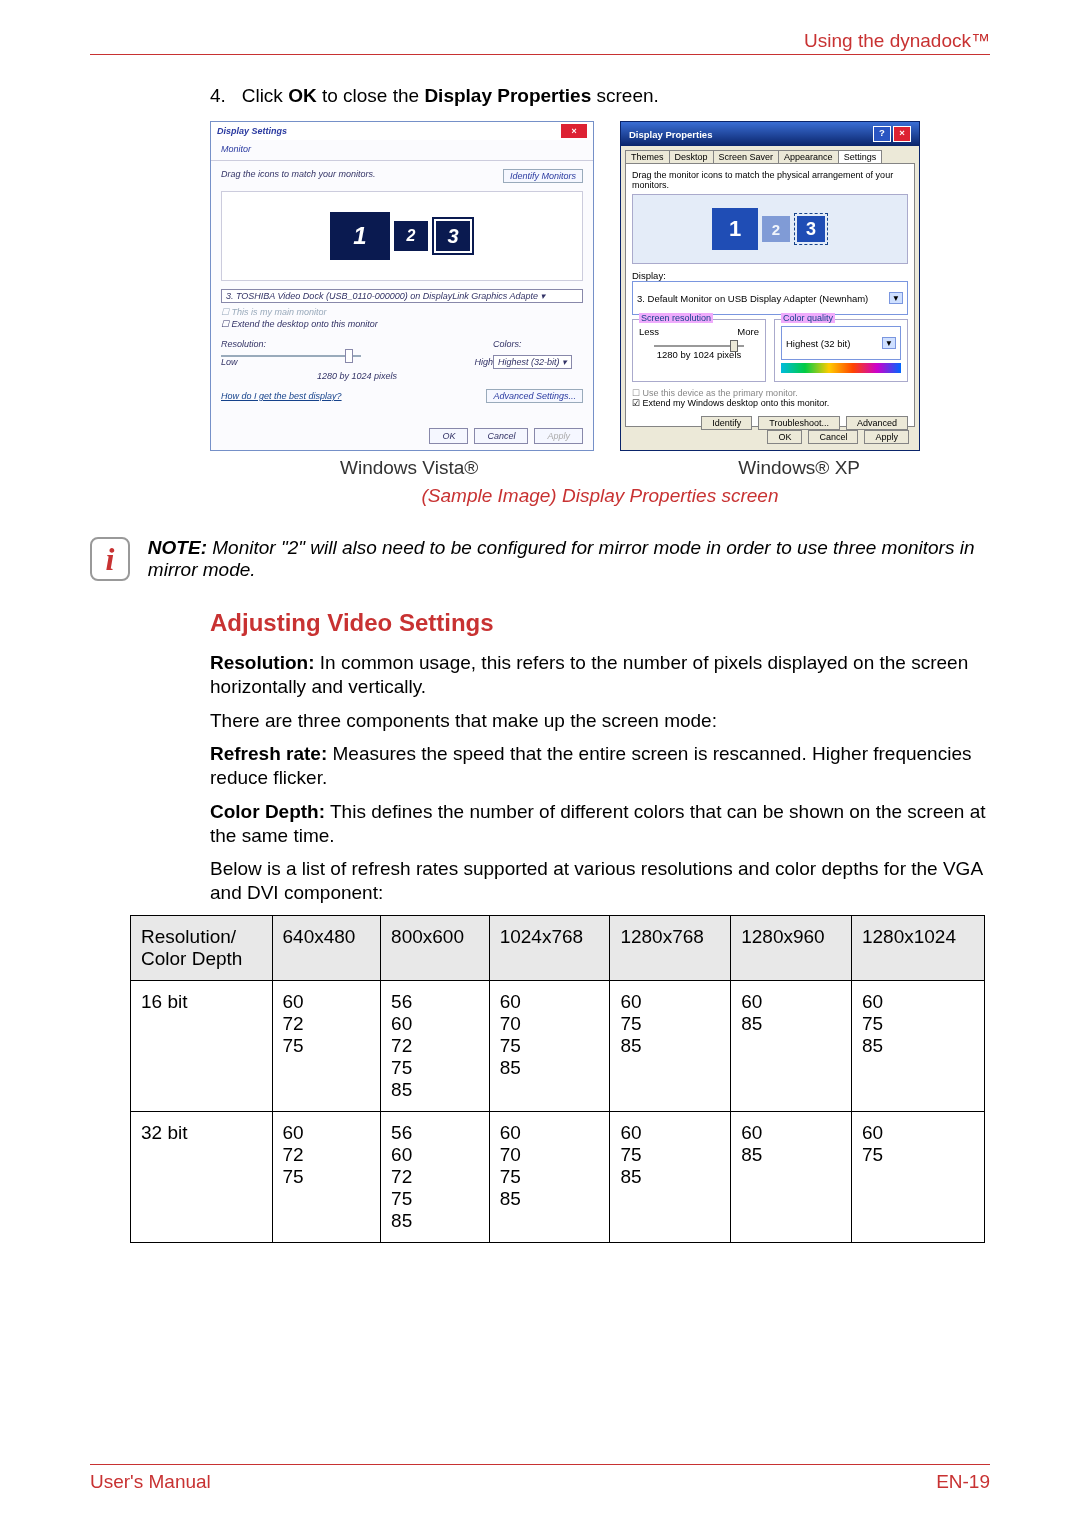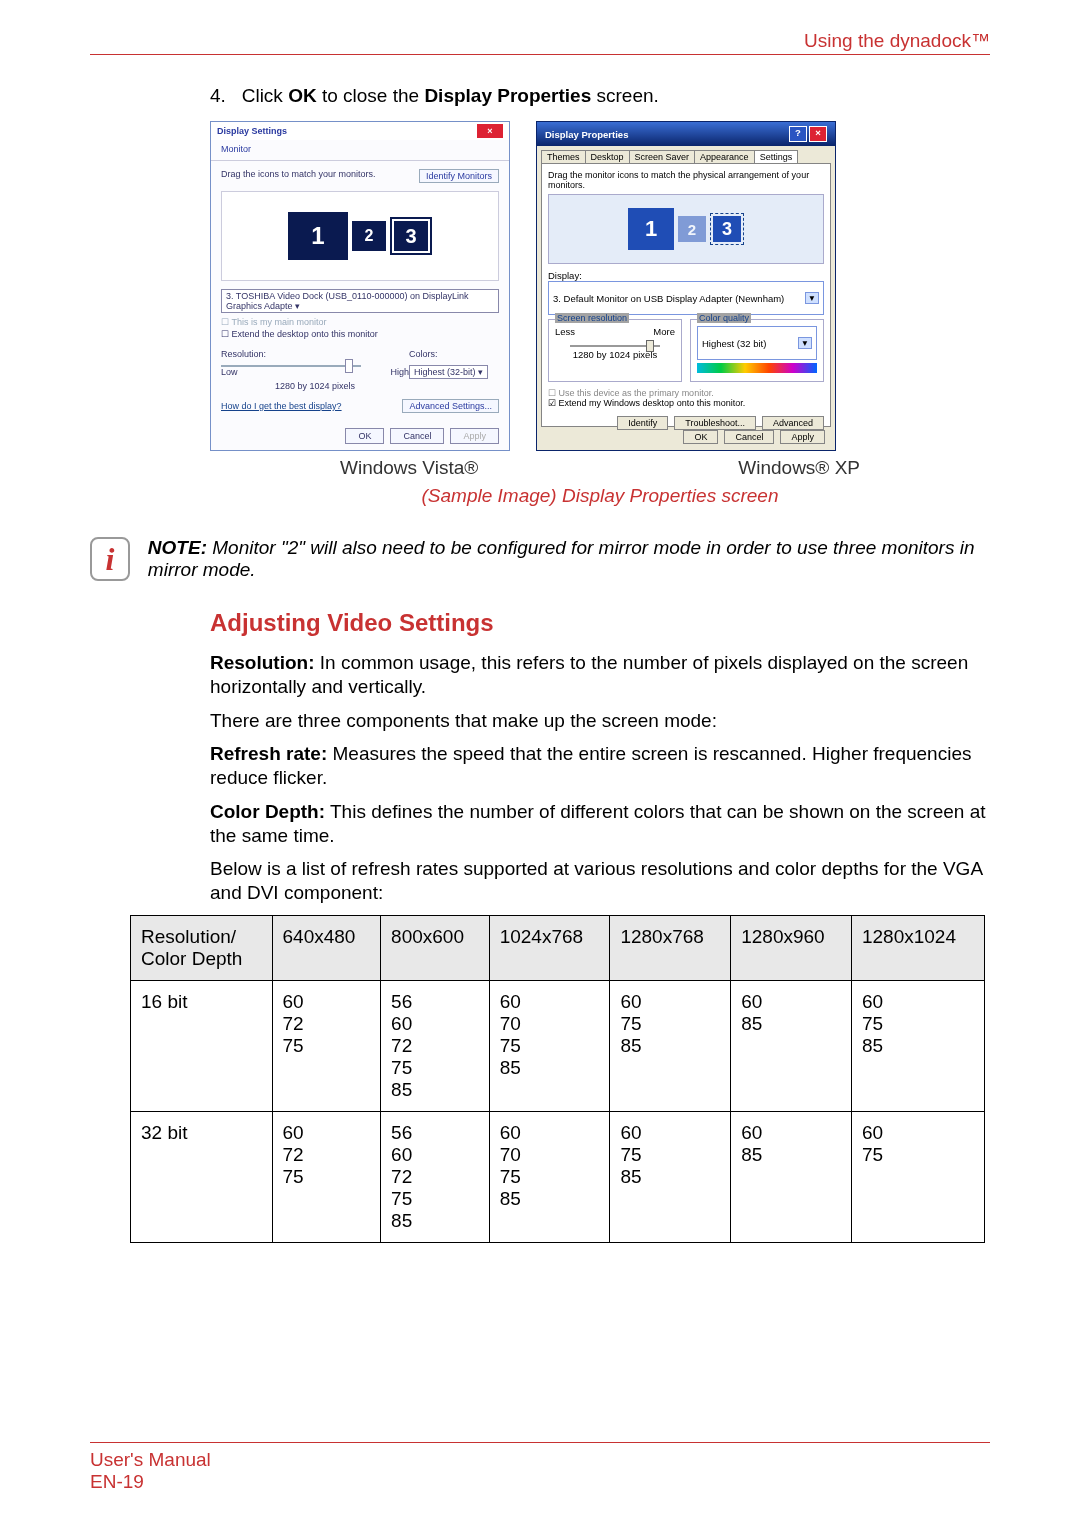--- a/index.html
+++ b/index.html
@@ -26,21 +26,21 @@
   .body-block { margin-left: 120px; margin-top: 30px; }
   .step { font-size: 19px; margin-bottom: 14px; }
   .figures-row {
     display: flex;
     gap: 26px;
     justify-content: flex-start;
     margin-bottom: 6px;
   }
   
   .win-vista {
-    width: 300px; height: 330px; border: 1px solid #7590c8; background:#fbfbfe; position:relative; font-size:9px; color:#336;
+    width: 384px; height: 330px; border: 1px solid #7590c8; background:#fbfbfe; position:relative; font-size:9px; color:#336;font-style:italic;
   }
   .vista-title { background:#fff; color:#2a3aa0; padding:2px 6px; font-weight:bold; display:flex; justify-content:space-between; align-items:center;}
   .vista-close { background:#d23; color:#fff; width:26px; height:14px; display:flex;align-items:center;justify-content:center; font-weight:bold;}
   .vista-sub { padding:4px 10px; color:#2a3aa0;}
   .vista-line { border-top:1px solid #ccd; margin:2px 0;}
   .vista-arrange { display:flex; justify-content:space-between; padding:6px 10px;}
   .vista-btn { border:1px solid #9ab; padding:1px 6px; background:#f5f7ff; color:#2a3aa0;}
   .vista-monitors { background:#fff; border:1px solid #ccd; height:90px; margin:2px 10px; display:flex; align-items:center; justify-content:center; gap:4px;}
   .mon { background:#0a1a50; color:#fff; font-size:24px; font-weight:bold; display:flex; align-items:center; justify-content:center;}
   .mon.big{width:60px;height:48px;} .mon.small{width:34px;height:30px;font-size:16px;}
@@ -61,21 +61,21 @@
   .xp-tabs{display:flex;background:#ece9d8;padding:4px 4px 0 4px;font-size:9px;}
   .xp-tab{border:1px solid #848484;border-bottom:none;padding:1px 5px;background:#ece9d8;margin-right:-1px;}
   .xp-tab.active{background:#fff;}
   .xp-panel{background:#fff;border:1px solid #848484;margin:0 4px 4px 4px;padding:6px;height:264px;position:relative;}
   .xp-text{font-size:9px;margin-bottom:4px;}
   .xp-monarea{background:#e4ecf8;border:1px solid #aac;height:70px;display:flex;align-items:center;justify-content:center;gap:4px;margin-bottom:6px;}
   .xmon{background:#1f4db5;color:#fff;font-weight:bold;display:flex;align-items:center;justify-content:center;}
   .xmon.big{width:46px;height:42px;font-size:22px;} .xmon.small{width:28px;height:26px;font-size:15px;}
   .xp-fieldrow{display:flex;gap:8px;margin-top:4px;}
   .xp-group{border:1px solid #aac;padding:6px 6px 8px 6px;flex:1;position:relative;}
-  .xp-grouplabel{position:absolute;top:-7px;left:6px;background:#a3a3a3;padding:0 2px;color:#15428b;font-size:9px;}
+  .xp-grouplabel{position:absolute;top:-7px;left:6px;background:#f0abfc;padding:0 2px;color:#15428b;font-size:9px;}
   .xp-sliderbar{height:2px;background:#999;width:90px;margin:8px auto 2px;position:relative;}
   .xp-thumb{width:8px;height:12px;background:#ece9d8;border:1px solid #666;position:absolute;top:-5px;right:6px;}
   .xp-quality-dd{border:1px solid #7a96df;padding:10px 4px;display:flex;justify-content:space-between;align-items:center;}
   .xp-chev{width:14px;height:12px;background:#cfe0ff;border:1px solid #7a96df;text-align:center;line-height:10px;}
   .colorbar{height:10px;margin-top:3px;background:linear-gradient(90deg,#0bd,#0c4,#fc0,#f40,#c0c,#06f);}
   .xp-checks{margin-top:6px;font-size:9px;}
   .xp-btnrow{display:flex;gap:6px;justify-content:flex-end;margin-top:8px;}
   .xpbtn{border:1px solid #848484;padding:1px 10px;background:#ece9d8;font-size:9px;}
   .xp-foot{position:absolute;bottom:6px;right:10px;display:flex;gap:6px;}
   .captions{display:flex;justify-content:space-around;font-size:19px;color:#333;margin-top:6px;}
@@ -88,21 +88,21 @@
   .para{font-size:19px;margin-left:120px;margin-bottom:10px;line-height:1.25;}
   table.refresh{
     border-collapse:collapse;margin-left:40px;margin-top:10px;width:855px;font-size:19px;
   }
   table.refresh th, table.refresh td{
     border:1px solid #000;padding:10px 10px;vertical-align:top;text-align:left;font-weight:normal;
   }
   table.refresh thead th{background:#e8e8e8;}
   .footer{position:absolute;left:90px;right:90px;bottom:36px;}
   .footer hr{border:none;border-top:1.5px solid #c83232;margin-bottom:6px;}
-  .footer-row{display:flex;justify-content:space-between;color:#c83232;font-size:19px;flex-direction:column;}
+  .footer-row{display:flex;justify-content:space-between;color:#c83232;font-size:19px;}
 </style>
 </head>
 <body>
 
 <div class="page">
   <div class="top-right">Using the dynadock™</div>
   <hr class="redline">
 
   <div class="body-block">
     <div class="step">

